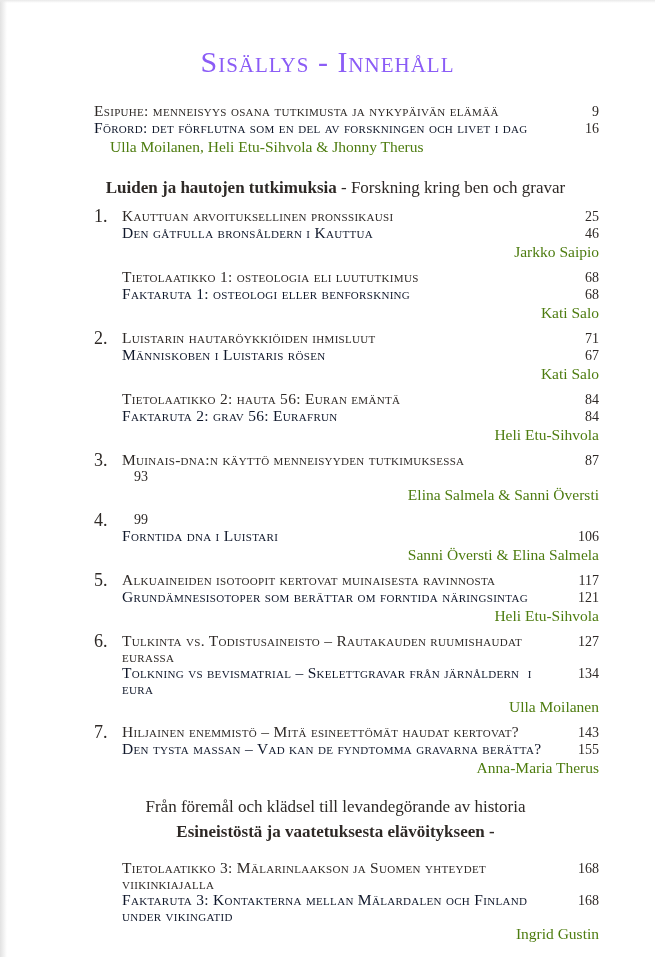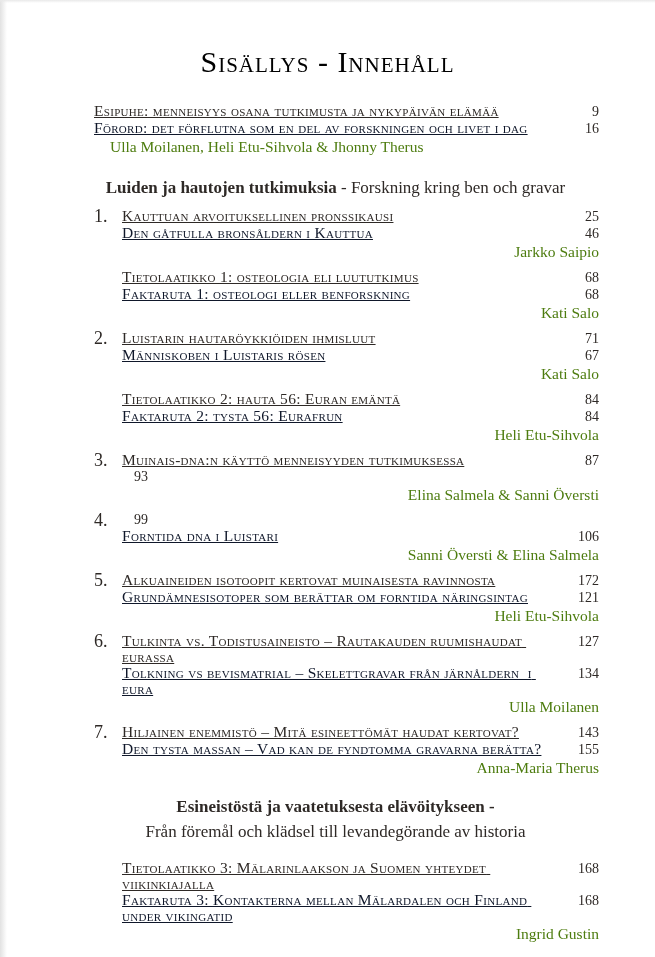--- a/index.html
+++ b/index.html
@@ -32,41 +32,40 @@
     pointer-events: none;
   }
   .title {
     margin: 0;
     text-align: center;
     font-variant: small-caps;
     font-weight: normal;
     font-size: 30px;
     line-height: 32px;
     letter-spacing: 1px;
-    color: #000000;
+    color: #8b5cf6;
   }
   .toc {
     margin: 25px 56px 0 94px; 
   }
   .entry { position: relative; margin-bottom: 9px; }
   .entry.indented { padding-left: 28px; }
   .num {
     position: absolute; left: 0; top: -1px;
     font-size: 18px; line-height: 18px; color: #2e2926;
   }
   .line {
     display: flex; justify-content: space-between; align-items: baseline;
     line-height: 16px;
   }
   .t {
     font-variant: small-caps;
     font-size: 15.5px;
     letter-spacing: 0.3px;
     white-space: pre-wrap;
-    text-decoration: underline;
   }
   .t.fi { color: #2e2926; }
   .t.sv { color: #0f172a; }
   .pg { font-size: 14px; color: #2e2926; padding-left: 12px; flex-shrink: 0; }
   .authors {
     font-size: 15.5px;
     line-height: 17px;
     margin-top: 1px;
     color: #4d7c0f;
   }
@@ -146,21 +145,21 @@
       </div>
       <div class="authors">Kati Salo</div>
     </div>
 
     <div class="entry indented">
       <div class="line">
         <span class="t fi">Tietolaatikko 2: hauta 56: Euran emäntä</span>
         <span class="pg">84</span>
       </div>
       <div class="line">
-        <span class="t sv">Faktaruta 2: tysta 56: Eurafrun</span>
+        <span class="t sv">Faktaruta 2: grav 56: Eurafrun</span>
         <span class="pg">84</span>
       </div>
       <div class="authors">Heli Etu-Sihvola</div>
     </div>
 
     <div class="entry indented">
       <div class="num">3.</div>
       <div class="line">
         <span class="t fi">Muinais-dna:n käyttö menneisyyden tutkimuksessa</span>
         <span class="pg">87</span>
@@ -180,21 +179,21 @@
         <span class="t sv">Forntida dna i Luistari</span>
         <span class="pg">106</span>
       </div>
       <div class="authors">Sanni Översti &amp; Elina Salmela</div>
     </div>
 
     <div class="entry indented">
       <div class="num">5.</div>
       <div class="line">
         <span class="t fi">Alkuaineiden isotoopit kertovat muinaisesta ravinnosta</span>
-        <span class="pg">172</span>
+        <span class="pg">117</span>
       </div>
       <div class="line">
         <span class="t sv">Grundämnesisotoper som berättar om forntida näringsintag</span>
         <span class="pg">121</span>
       </div>
       <div class="authors">Heli Etu-Sihvola</div>
     </div>
 
     <div class="entry indented">
       <div class="num">6.</div>
@@ -216,22 +215,22 @@
         <span class="pg">143</span>
       </div>
       <div class="line">
         <span class="t sv">Den tysta massan – Vad kan de fyndtomma gravarna berätta?</span>
         <span class="pg">155</span>
       </div>
       <div class="authors">Anna-Maria Therus</div>
     </div>
 
     <div class="heading two-line">
+      <div><span class="hi">Från föremål och klädsel till levandegörande av historia</span></div>
       <div><span class="hb">Esineistöstä ja vaatetuksesta elävöitykseen -</span></div>
-      <div><span class="hi">Från föremål och klädsel till levandegörande av historia</span></div>
     </div>
 
     <div class="entry indented">
       <div class="line">
         <span class="t fi">Tietolaatikko 3: Mälarinlaakson ja Suomen yhteydet viikinkiajalla</span>
         <span class="pg">168</span>
       </div>
       <div class="line">
         <span class="t sv">Faktaruta 3: Kontakterna mellan Mälardalen och Finland under vikingatid</span>
         <span class="pg">168</span>

